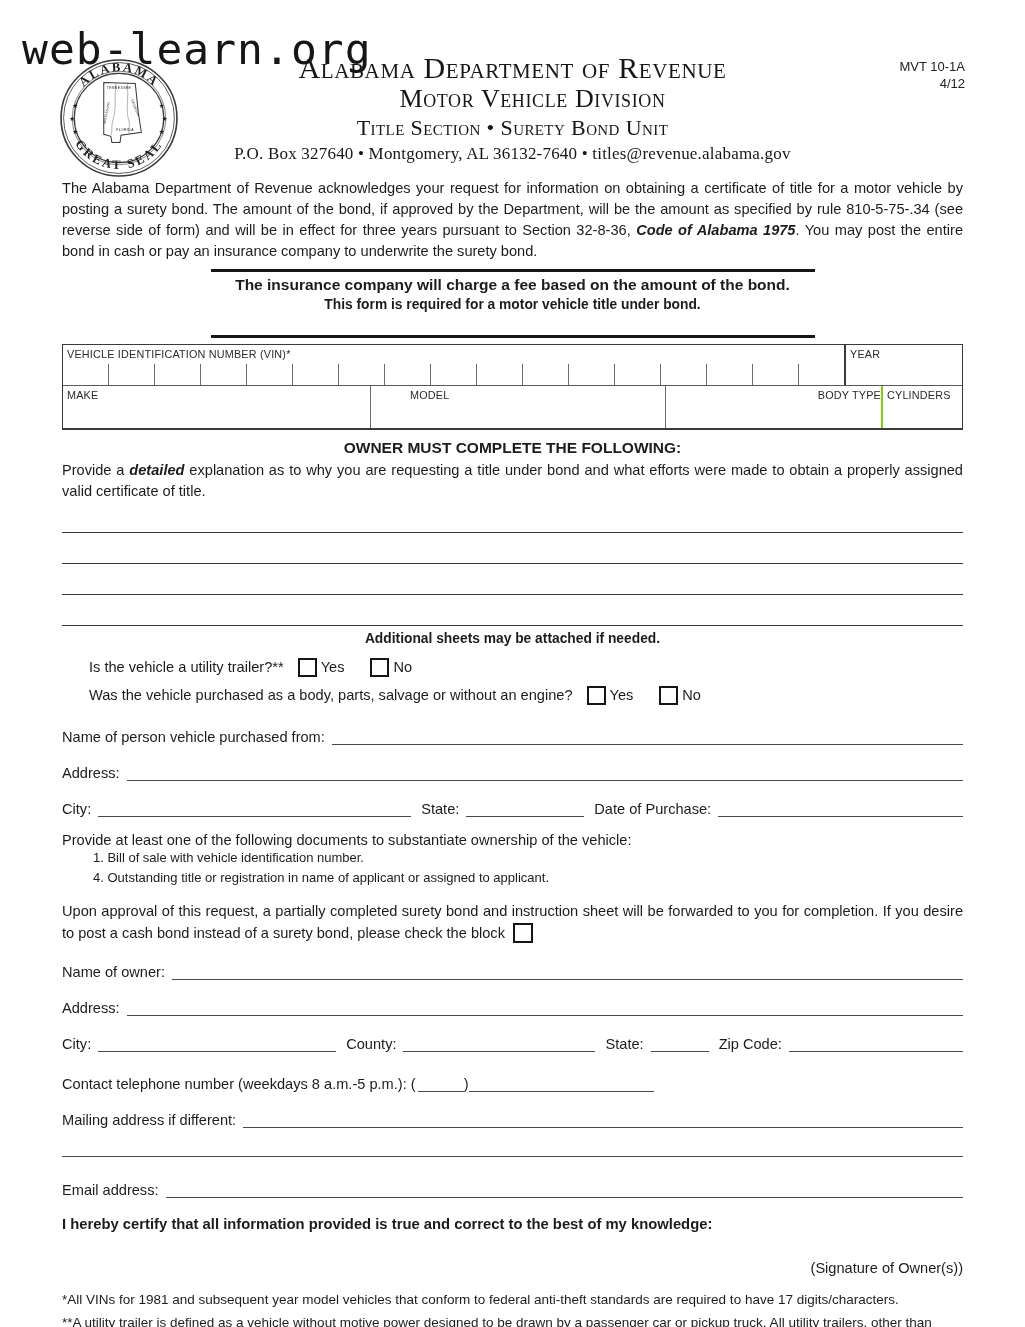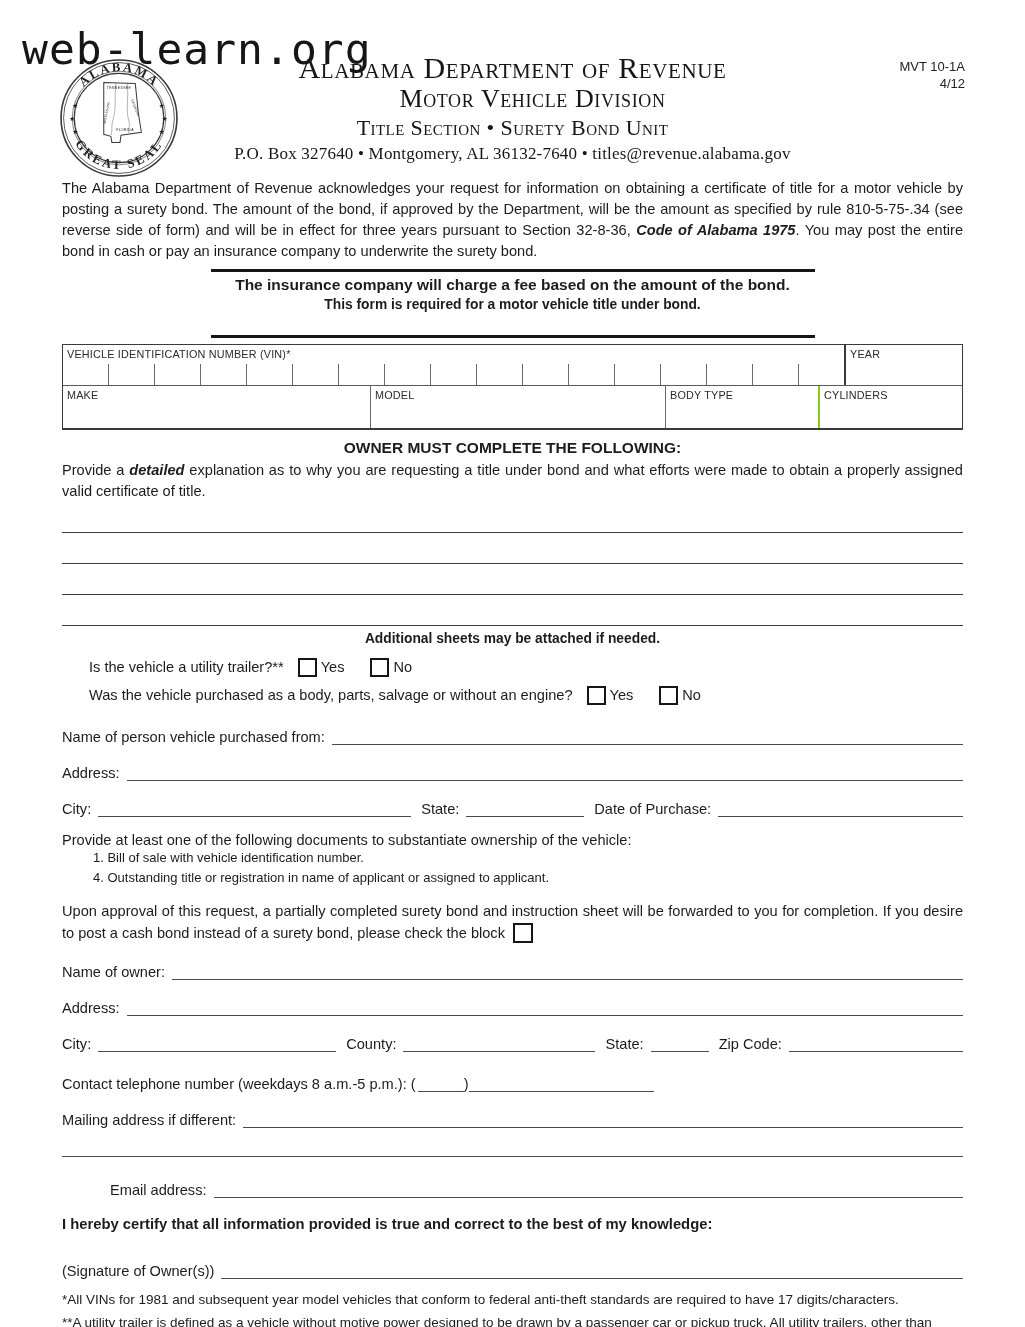--- a/index.html
+++ b/index.html
@@ -47,22 +47,22 @@
   .vtable { margin-top: 6px; border: 1.6px solid #3a3a3a; border-bottom-width: 2.6px; }
   .vrow1 { display: flex; height: 40px; }
   .vin-cell { flex: 1; position: relative; }
   .cell-label { font-size: 10.8px; letter-spacing: 0.2px; color: #2a2a2a; padding: 3px 0 0 4px; }
   .vin-ticks { position: absolute; left: 0; right: 0; bottom: 0; height: 21px; display: flex; }
   .vin-tick { flex: 1; }
   .vin-tick + .vin-tick { border-left: 1.4px solid #6a6a6a; }
   .year-cell { width: 118px; border-left: 2px solid #3a3a3a; }
   .vrow2 { display: flex; height: 43px; border-top: 1.4px solid #5a5a5a; }
   .make-cell { width: 307px; }
-  .model-cell { width: 295px; border-left: 1.4px solid #6a6a6a; }
-  .body-cell { width: 153px; border-left: 1.4px solid #6a6a6a; }
+  .model-cell { width: 295px; border-left: 1.4px solid #6a6a6a; padding-left: 35px; }
+  .body-cell { width: 216px; border-left: 1.4px solid #6a6a6a; text-align: right; }
   .cyl-cell { flex: 1; border-left: 2px solid #84cc16; }
 
   
   .owner-heading { text-align: center; font-weight: bold; font-size: 15.5px; margin-top: 9px; }
   .explain { font-size: 14.6px; line-height: 21px; text-align: justify; margin-top: 3px; }
   .blank-lines { margin-top: 0; }
   .blank-line { height: 31px; border-bottom: 1.4px solid #3a3a3a; }
   .sheets-note { text-align: center; font-weight: bold; font-size: 13.8px; margin-top: 5px; }
 
   
@@ -76,21 +76,21 @@
   .fill-fixed { flex: 0 0 auto; }
   .lbl-gap { margin-left: 10px; }
   .spacer { flex: 1; }
 
   .docs-intro { font-size: 14.6px; margin-top: 15px; }
   .docs-item { font-size: 13px; line-height: 20px; padding-left: 31px; }
   .approval { font-size: 14.6px; line-height: 22px; text-align: justify; margin-top: 12px; }
 
   .cont-line { border-bottom: 1.4px solid #4a4a4a; height: 0; margin-top: 28px; }
   .certify { font-weight: bold; font-size: 14.8px; margin-top: 18px; }
-  .sig-row { margin-top: 28px; }
+  .sig-row { margin-top: 28px; flex-direction: column; }
 
   .footnotes { margin-top: 12px; font-size: 13.5px; line-height: 18px; color: #1c1c1c; }
   .fn2 { margin-top: 5px; padding-left: 12px; text-indent: -12px; }
 </style>
 </head>
 <body>
 
 <div class="page">
 
   <div class="header">
@@ -268,21 +268,21 @@
     <span class="fill fill-fixed" style="width:46px;margin-left:2px;"></span>
     <span>)</span>
     <span class="fill fill-fixed" style="width:185px;margin-left:0;"></span>
     <span class="spacer"></span>
   </div>
   <div class="field-row">
     <span>Mailing address if different:</span>
     <span class="fill"></span>
   </div>
   <div class="cont-line"></div>
-  <div class="field-row" style="margin-top:22px;margin-left:48px;">
+  <div class="field-row" style="margin-top:22px;">
     <span>Email address:</span>
     <span class="fill"></span>
   </div>
 
   <div class="certify">I hereby certify that all information provided is true and correct to the best of my knowledge:</div>
   <div class="field-row sig-row">
     <span>(Signature of Owner(s))</span>
     <span class="fill"></span>
   </div>
 

